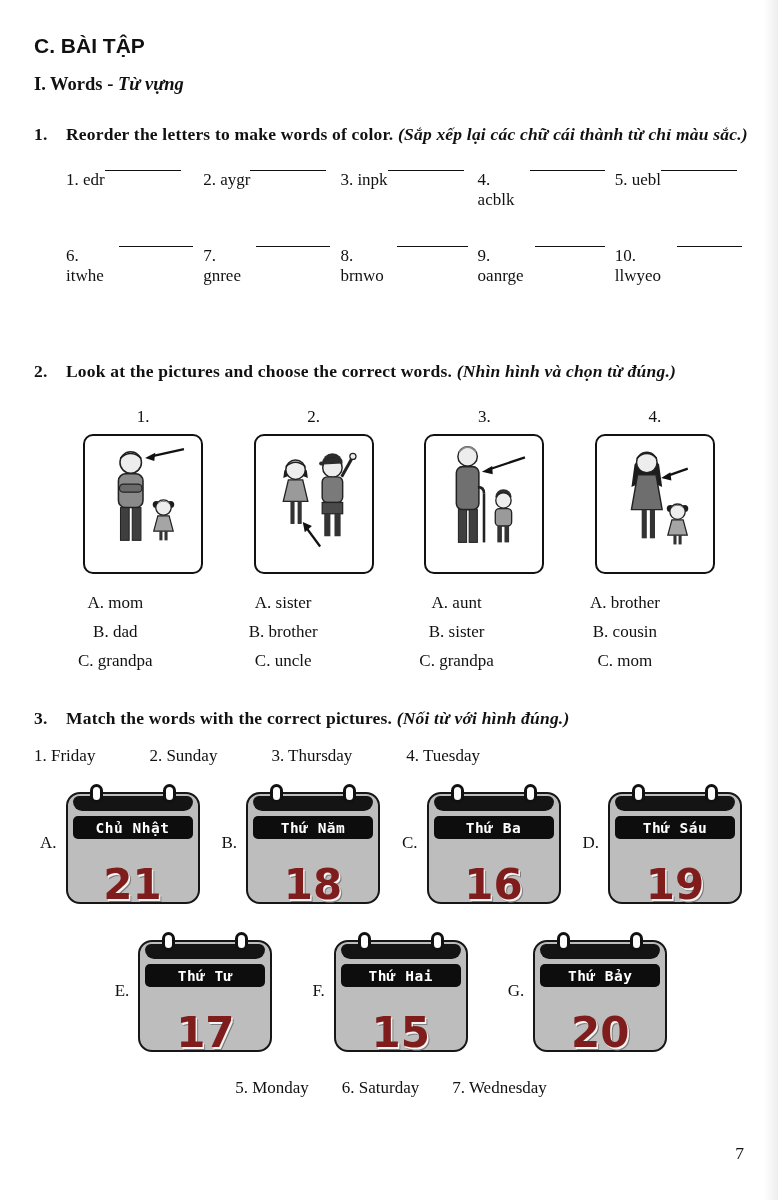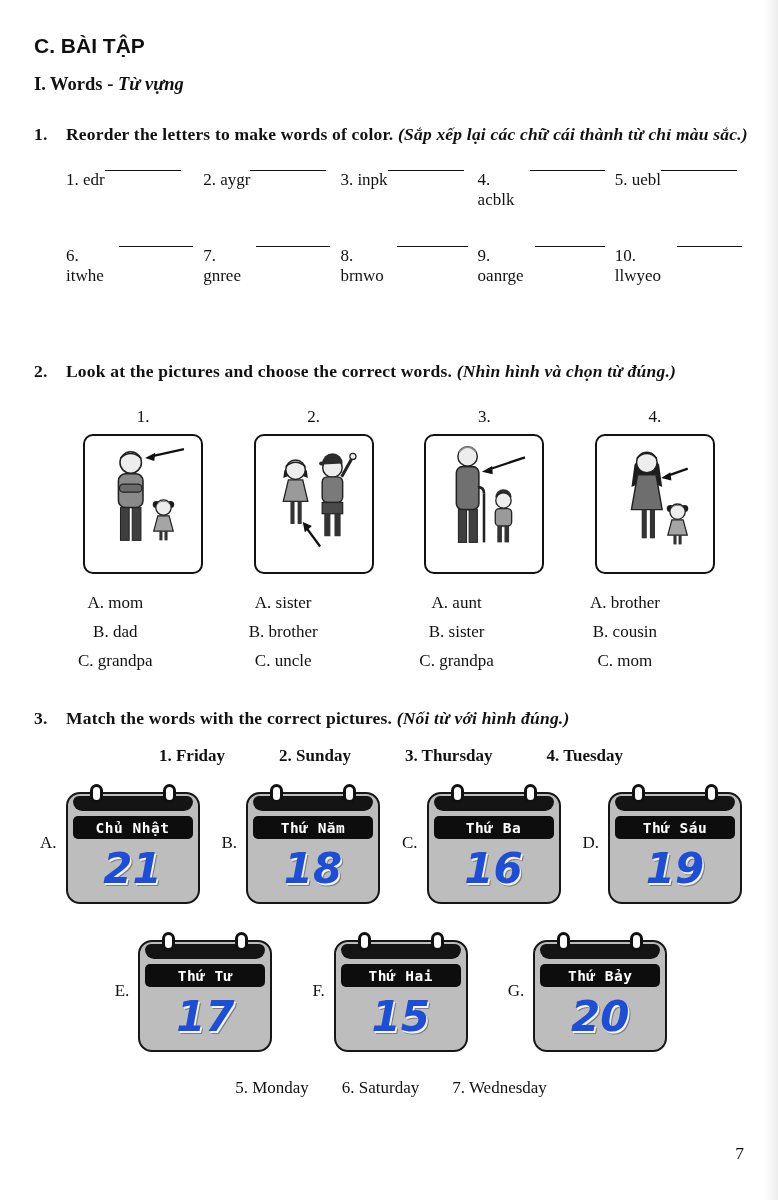--- a/index.html
+++ b/index.html
@@ -32,43 +32,43 @@
   
   .pics-row { display:flex; justify-content:space-between; padding:0 14px 0 30px; margin-bottom:30px; }
   .pic-col { width:158px; display:flex; flex-direction:column; align-items:center; }
   .pic-num { font-size:17px; margin-bottom:7px; }
   .pic-box { width:120px; height:140px; border:2.5px solid #111; border-radius:10px; background:#fff;
              display:flex; align-items:center; justify-content:center; }
   .pic-opts { align-self:flex-start; margin-top:14px; margin-left:14px; }
   .pic-opt { font-size:17px; line-height:29px;text-align:center; }
 
   
-  .words-row { display:flex; justify-content:center; gap:54px; font-size:17px; margin:2px 0 16px 0;font-weight:bold; }
+  .words-row { display:flex; justify-content:flex-start; gap:54px; font-size:17px; margin:2px 0 16px 0; }
   .words-bottom { display:flex; justify-content:center; gap:33px; font-size:17px; margin-top:14px; }
 
   .cal-row { display:flex; align-items:center; margin-bottom:26px; }
   .cal-row-1 { justify-content:space-between; padding:0 6px; }
   .cal-row-2 { justify-content:center; gap:40px; }
   .cal-pair { display:flex; align-items:center; }
   .cal-letter { font-size:17px; margin-right:9px; }
 
   .calendar { position:relative; width:134px; height:112px; background:#bdbdbd;
               border:2.5px solid #161616; border-radius:14px; margin-top:10px; }
   .cal-arc { position:absolute; top:2px; left:5px; right:5px; height:15px; background:#141414;
              border-radius:9px 9px 14px 14px; }
   .cal-ring { position:absolute; top:-10px; width:13px; height:19px; background:#fdfdfd;
               border:3.5px solid #111; border-radius:7px; z-index:2; }
   .cal-ring.left { left:22px; }
   .cal-ring.right { right:22px; }
   .cal-day { position:relative; margin:22px 5px 0 5px; height:23px; background:#0d0d0d; color:#fff;
              border-radius:5px; display:flex; align-items:center; justify-content:center;
              font-family:"DejaVu Sans Mono", monospace; font-weight:bold; font-size:14.5px; letter-spacing:.5px; }
-  .cal-num { text-align:center; margin-top:1px; font-family:"DejaVu Sans", sans-serif;
-             font-weight:800; font-size:42px; line-height:58px; color:#1d4ed8;
-             text-shadow:1.5px 1.5px 0 #f4f4f4, 2.5px 2.5px 0 #7d7d7d;font-style:italic; }
+  .cal-num { text-align:center; margin-top:17px; font-family:"DejaVu Sans", sans-serif;
+             font-weight:800; font-size:42px; line-height:58px; color:#7f1d1d;
+             text-shadow:1.5px 1.5px 0 #f4f4f4, 2.5px 2.5px 0 #7d7d7d; }
 
   .page-number { position:absolute; right:34px; bottom:36px; font-size:17.5px; }
 
   
   .scan-edge { position:absolute; top:0; right:0; width:14px; height:100%;
                background:linear-gradient(to right, rgba(0,0,0,0), rgba(0,0,0,0.07)); pointer-events:none; }
 </style>
 </head>
 <body>
 

